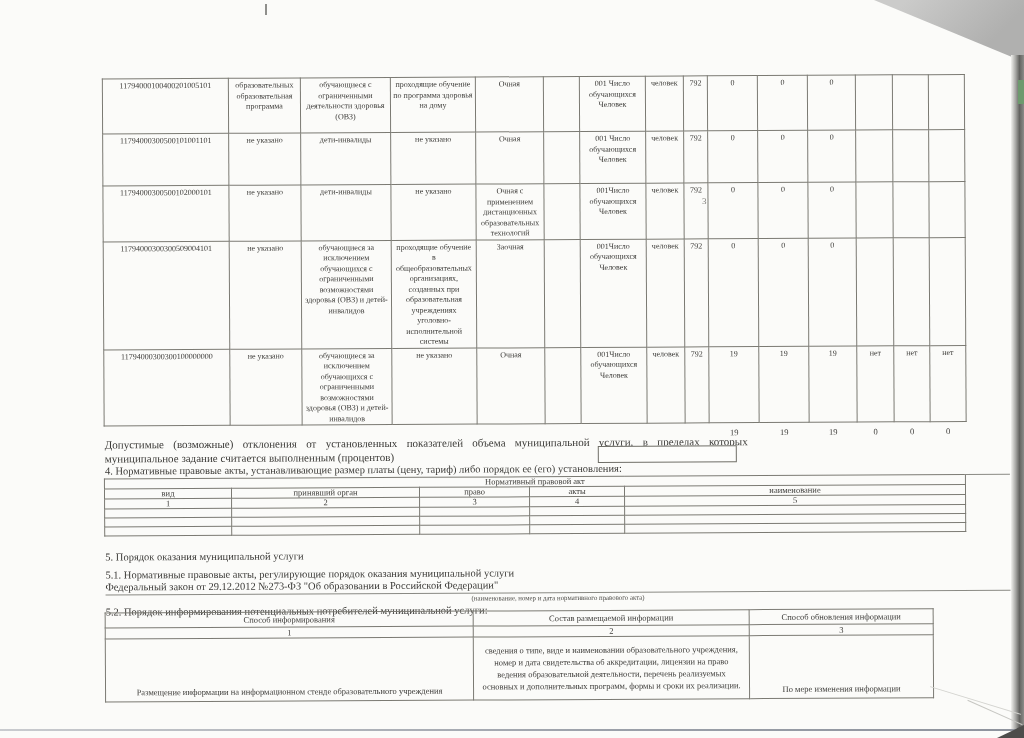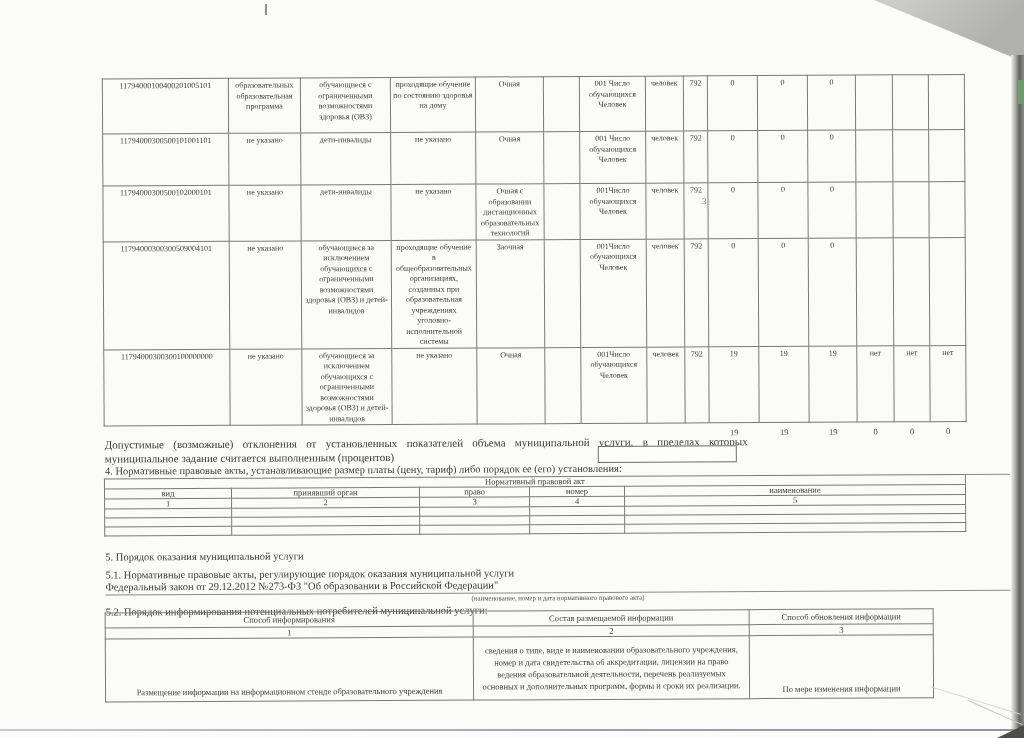--- a/index.html
+++ b/index.html
@@ -97,22 +97,22 @@
           <col style="width:48px">
         <col style="width:37px">
           <col style="width:36px">
           <col style="width:36px">
       </colgroup>
       <tbody class="rows">
 
           <tr>
             <td>11794000100400201005101</td>
             <td>образовательных образовательная программа</td>
-            <td>обучающиеся с ограниченными возможностями здоровья (ОВЗ)</td>
-            <td>проходящие обучение по состоянию здоровья на дому</td>
+            <td>обучающиеся с ограниченными деятельности здоровья (ОВЗ)</td>
+            <td>проходящие обучение по программа здоровья на дому</td>
             <td>Очная</td>
             <td></td>
             <td>001 Число обучающихся Человек</td>
             <td>человек</td>
             <td>792</td>
             <td>0</td>
             <td>0</td>
             <td>0</td>
             <td></td>
             <td></td>
@@ -135,21 +135,21 @@
             <td></td>
             <td></td>
             <td></td>
           </tr>
 
           <tr>
             <td>11794000300500102000101</td>
             <td>не указано</td>
             <td>дети-инвалиды</td>
             <td>не указано</td>
-            <td>Очная с образовании дистанционных образовательных технологий</td>
+            <td>Очная с применением дистанционных образовательных технологий</td>
             <td></td>
             <td>001Число обучающихся Человек</td>
             <td>человек</td>
             <td>792</td>
             <td>0</td>
             <td>0</td>
             <td>0</td>
             <td></td>
             <td></td>
             <td></td>
@@ -217,21 +217,21 @@
           <col style="width:341px">
       </colgroup>
       <tbody>
         <tr>
           <td colspan="5">Нормативный правовой акт</td>
         </tr>
         <tr>
           <td>вид</td>
           <td>принявший орган</td>
           <td>право</td>
-          <td>номер</td>
+          <td>акты</td>
           <td>наименование</td>
         </tr>
         <tr>
           <td>1</td>
           <td>2</td>
           <td>3</td>
           <td>4</td>
           <td>5</td>
         </tr>
         <tr class="emp">

